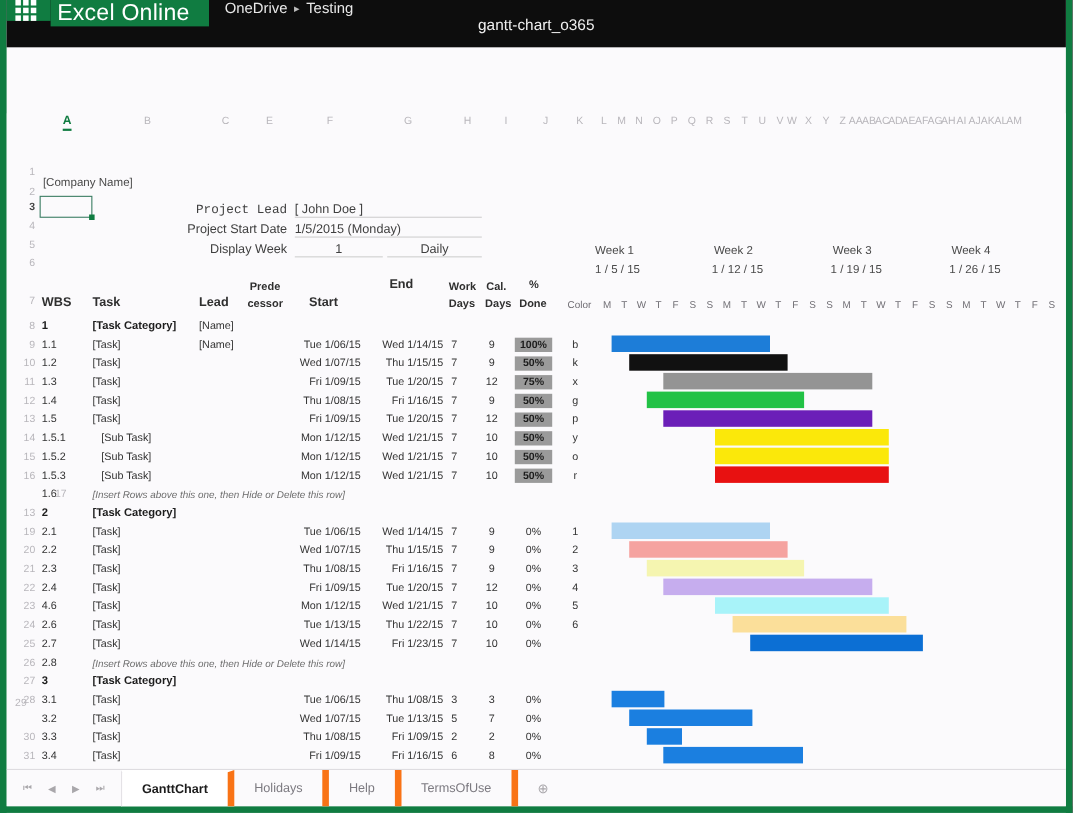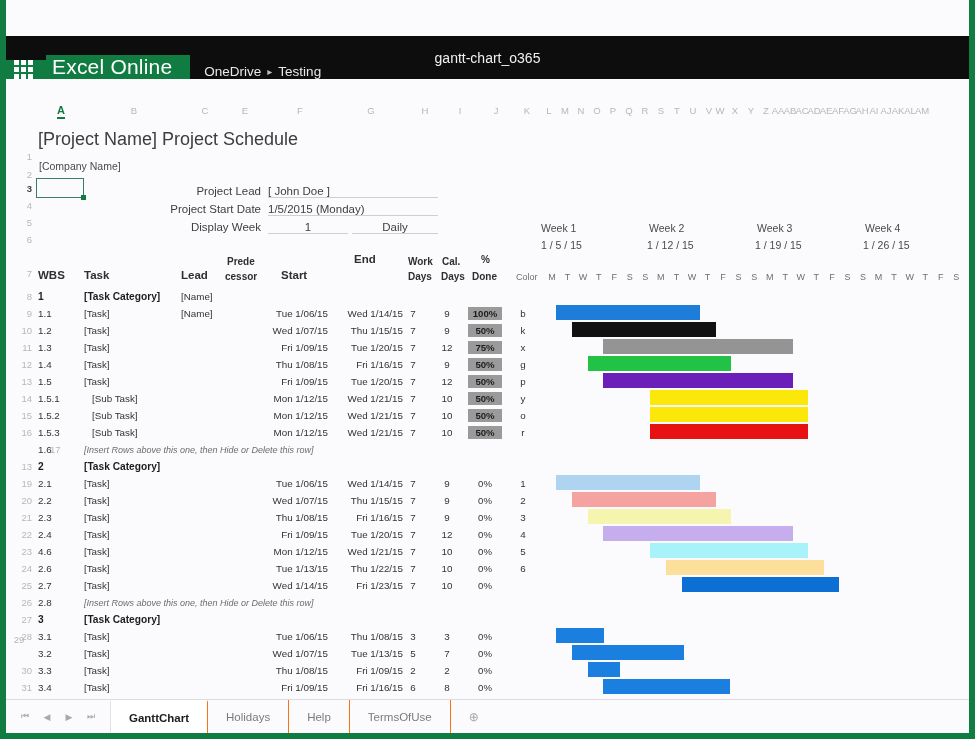--- a/index.html
+++ b/index.html
@@ -17,21 +17,21 @@
     border-left: 6px solid #107c41;
     border-right: 6px solid #107c41;
     border-bottom: 6px solid #107c41;
     overflow: hidden;
   }
 
   
   .titlebar {
     position: absolute; top: 0; left: -6px; right: -6px; height: 43px;
     background: #0d0d0d;
-    display: flex; align-items: flex-end; margin-top: 36px;
+    display: flex; align-items: flex-start;
   }
   .waffle {
     width: 46px; background: #107c41;
     display: flex; align-items: center; justify-content: center;
   }
   .waffle-grid {
     display: grid; grid-template-columns: repeat(3, 5px);
     grid-template-rows: repeat(3, 5px); gap: 2px;
   }
   .waffle-grid i { background: #ffffff; display: block; width: 5px; height: 5px; }
@@ -156,21 +156,21 @@
   }
   .navarrows { display: flex; align-items: center; gap: 0; padding: 0 8px; }
   .navarrows i {
     width: 22px; text-align: center; font-size: 9px;
     color: #a9a7ab; font-style: normal;
   }
   .tabs { display: flex; align-items: stretch; height: 34px; }
   .tab {
     display: flex; align-items: center; padding: 0 18px;
     font-size: 11.5px; color: #7c7a80;
-    border-right: 1px solid #f97316;
+    border-right: 6px solid #f97316;
     height: 34px;
   }
   .tab.active {
     background: #ffffff; color: #1c1c1c; font-weight: bold;
     border-top: 2px solid #ffffff;
     border-left: 1px solid #e4e2e6;
     box-shadow: inset 0 2px 0 #ffffff;
   }
   .tab-add { padding: 0 18px; font-size: 12px; color: #a9a7ab; }
 </style>
@@ -277,24 +277,23 @@
         <span style="top: 510px;">28</span>
         <span style="top: 513px; text-align: center;">29</span>
         <span style="top: 544px;">30</span>
         <span style="top: 561px;">31</span>
       </div>
 
     <div class="sheet">
 
       <div class="selbox" style="left:0px; top:57px; width:48px; height:20px;"></div>
 
-      <div class="cell t-title" style="left:2px; top:8px;">[Project Name] Project Schedule</div>
       <div class="cell t-sub" style="left:3px; top:39px;">[Company Name]</div>
 
-      <div class="cell t-lbl" style="left:100px; top:64px; width:125px;">Project Lead</div>
+      <div class="cell t-lbl" style="left:100px; top:64px; width:125px;font-family:Liberation Mono, monospace;">Project Lead</div>
       <div class="cell t-val underline-val" style="left:232px; top:64px; width:170px;">[ John Doe ]</div>
 
       <div class="cell t-lbl" style="left:100px; top:82px; width:125px;">Project Start Date</div>
       <div class="cell t-val underline-val" style="left:232px; top:82px; width:170px;">1/5/2015 (Monday)</div>
 
       <div class="cell t-lbl" style="left:100px; top:100px; width:125px;">Display Week</div>
       <div class="cell t-val underline-val" style="left:232px; top:100px; width:80px; text-align:center;">1</div>
       <div class="cell t-val underline-val" style="left:316px; top:100px; width:86px; text-align:center;">Daily</div>
 
       <div class="cell t-wk" style="left:505px; top:101px;">Week 1</div>

